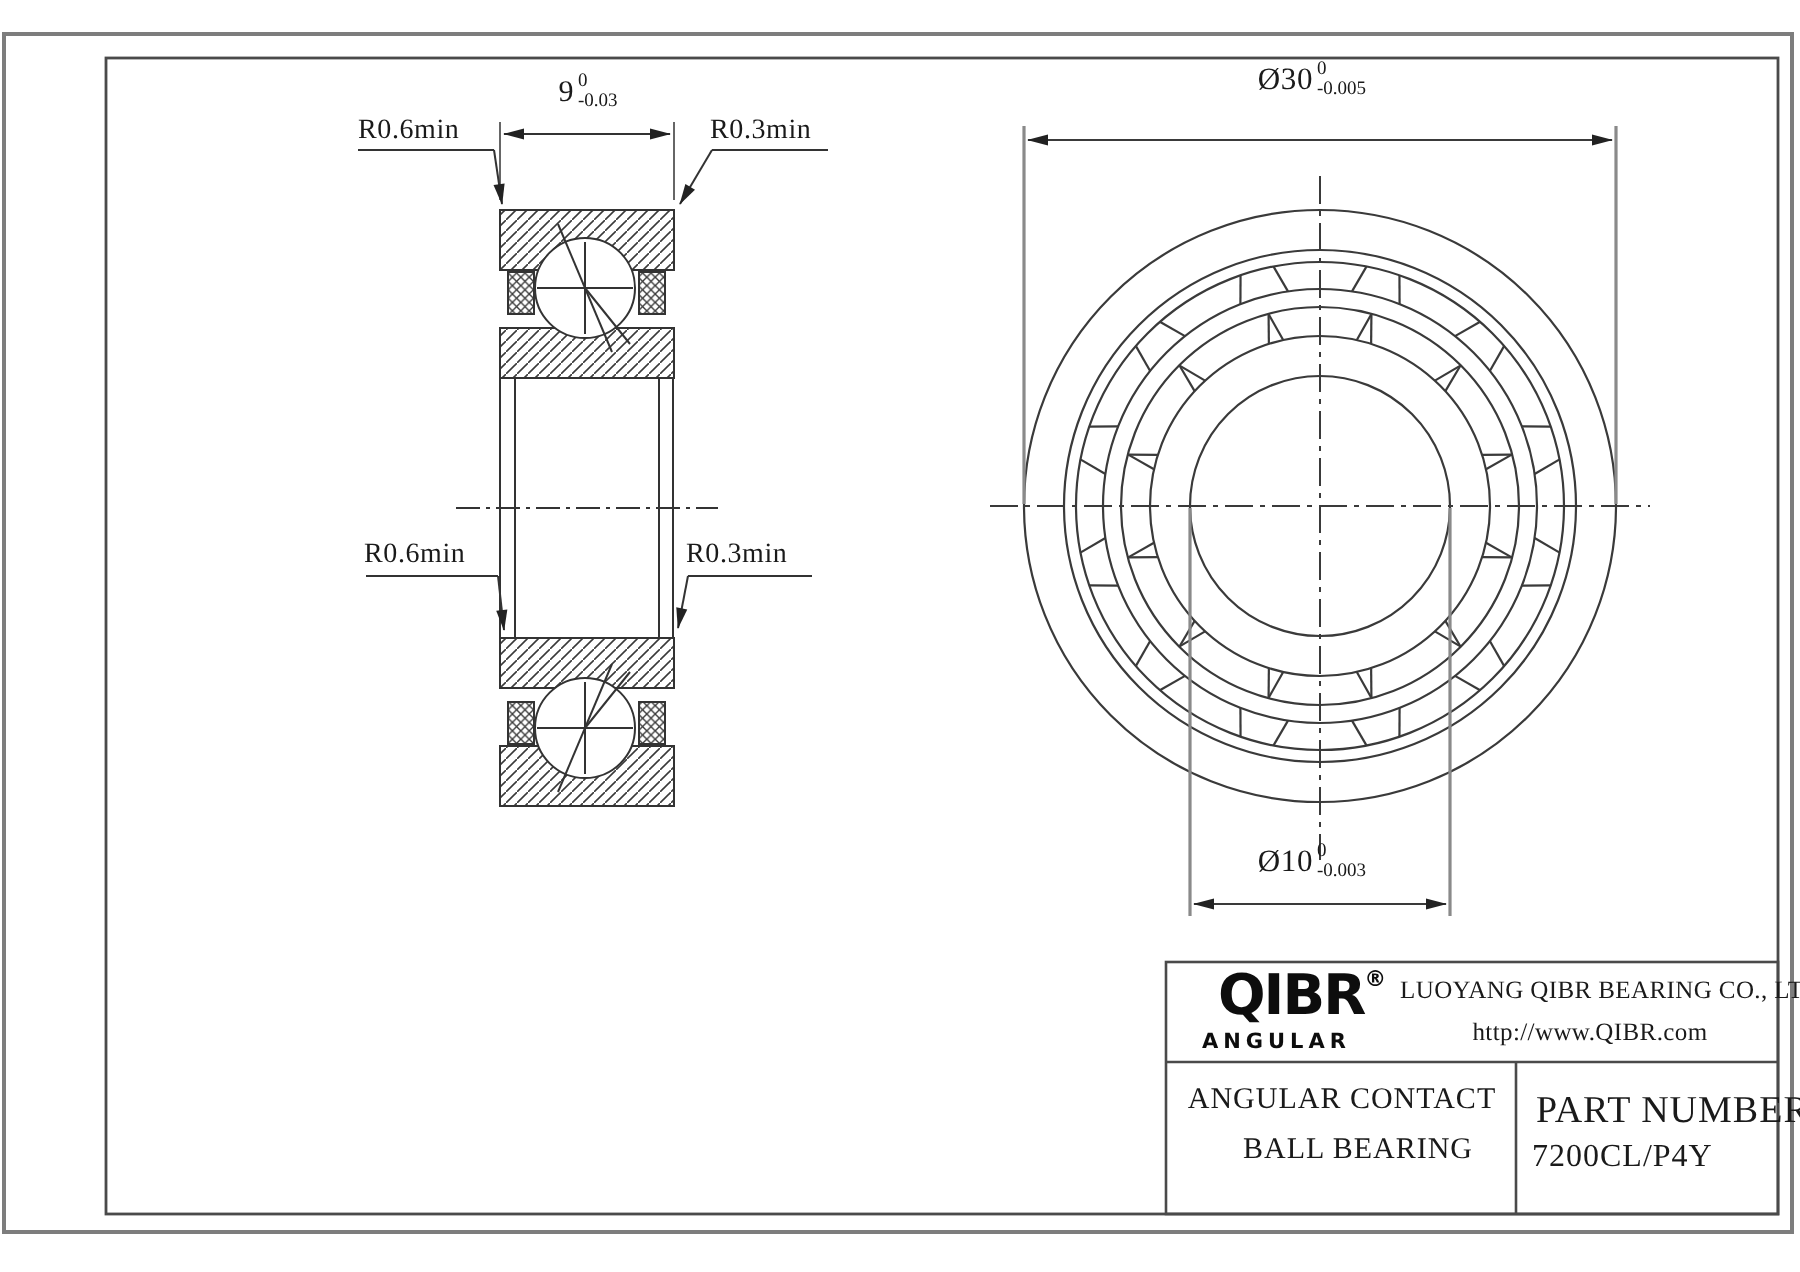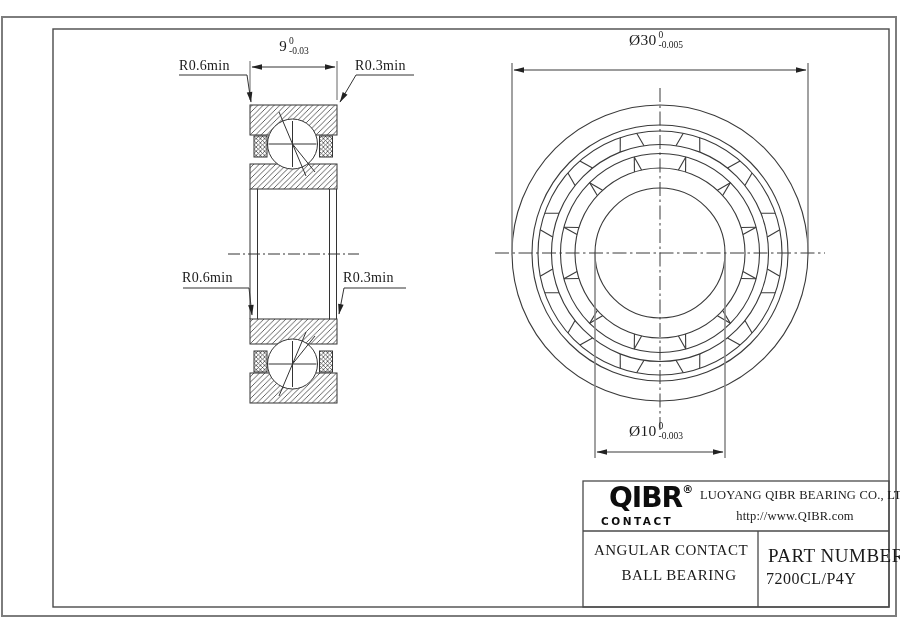--- a/index.html
+++ b/index.html
@@ -172,21 +172,21 @@
   <div class="label dim center" style="left:563px;top:30px;width:186px;font-size:15.5px;">
     <span>Ø30</span><span class="dim-stack"><span>0</span><span>-0.005</span></span>
   </div>
 
   <div class="label dim center" style="left:563px;top:421px;width:186px;font-size:15.5px;">
     <span>Ø10</span><span class="dim-stack"><span>0</span><span>-0.003</span></span>
   </div>
 
   <div>
     <div class="logo" style="left:597px;top:484px;margin-left:12px;"><span>QIBR</span><span class="reg">®</span></div>
-    <div class="logo-sub" style="left:601px;top:516px;">CONTACT</div>
+    <div class="logo-sub" style="left:601px;top:516px;">ANGULAR</div>
 
     <div class="label tb-text center" style="left:700px;top:489px;width:190px;">LUOYANG QIBR BEARING CO., LTD</div>
     <div class="label tb-text center" style="left:700px;top:510px;width:190px;">http://www.QIBR.com</div>
 
     <div class="label tb-product center" style="left:584px;top:543px;width:174px;">ANGULAR CONTACT</div>
     <div class="label tb-product center" style="left:584px;top:568px;width:190px;">BALL BEARING</div>
 
     <div class="label tb-partlabel" style="left:768px;top:546px;">PART NUMBER</div>
     <div class="label tb-partnum" style="left:766px;top:571px;">7200CL/P4Y</div>
   </div>

